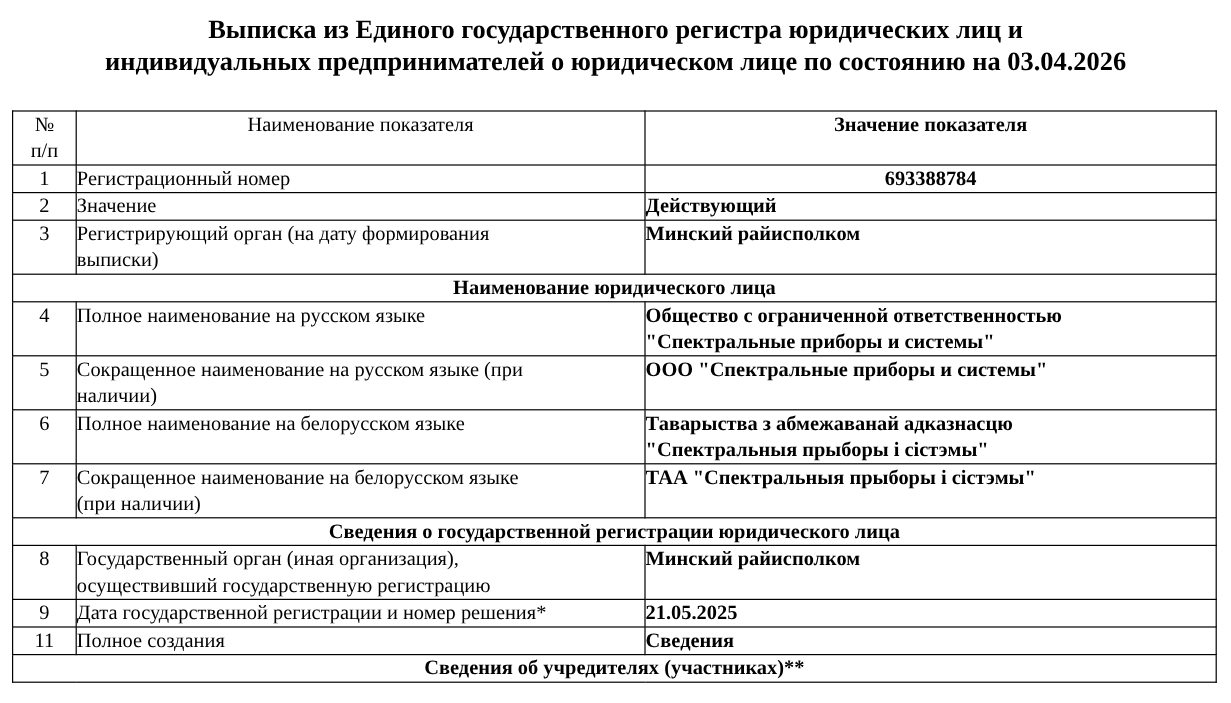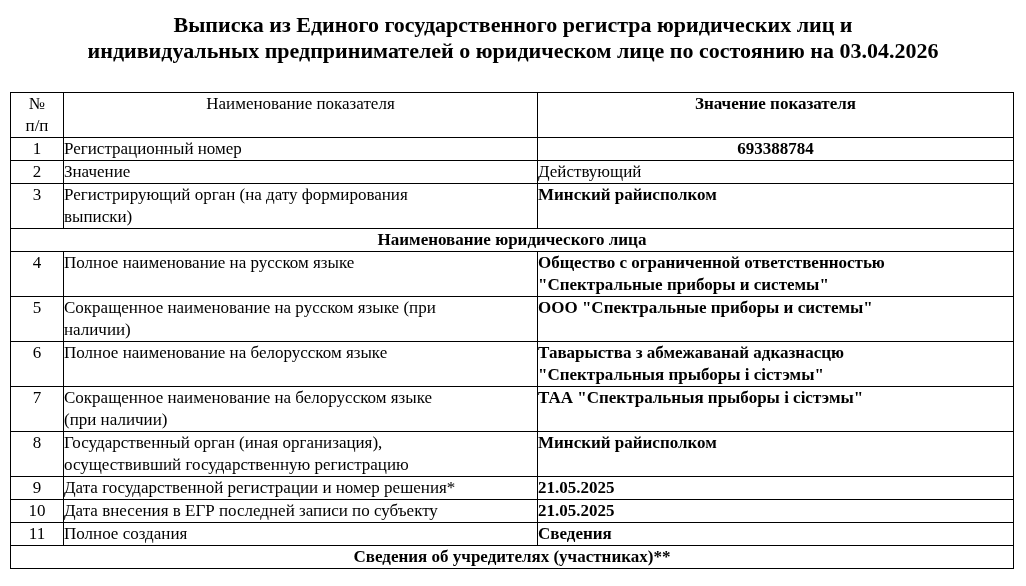--- a/index.html
+++ b/index.html
@@ -56,21 +56,21 @@
   }
   td.value {
     padding: 0 8px 0 12px;
     font-weight: bold;
   }
   td.value.center {
     text-align: center;
     padding: 0;
   }
   td.value.bold {
-    font-weight: normal;
+    font-weight: bold;
   }
   tr.header-row td {
     text-align: center;
     padding: 0;
   }
   td.section {
     font-weight: bold;
     text-align: center;
     padding: 0;
   }
@@ -132,33 +132,31 @@
           <td class="value">Таварыства з абмежаванай адказнасцю
 "Спектральныя прыборы і сістэмы"</td>
         </tr>
         <tr>
           <td class="num">7</td>
           <td class="label">Сокращенное наименование на белорусском языке
 (при наличии)</td>
           <td class="value">ТАА "Спектральныя прыборы і сістэмы"</td>
         </tr>
         <tr>
+          <td colspan="3" class="section">Сведения о государственной регистрации юридического лица</td>
+        </tr>
+        <tr>
           <td class="num">8</td>
           <td class="label">Государственный орган (иная организация),
 осуществивший государственную регистрацию</td>
           <td class="value">Минский райисполком</td>
         </tr>
         <tr>
           <td class="num">9</td>
           <td class="label">Дата государственной регистрации и номер решения*</td>
-          <td class="value">21.05.2025</td>
-        </tr>
-        <tr>
-          <td class="num">10</td>
-          <td class="label">Дата внесения в ЕГР последней записи по субъекту</td>
           <td class="value">21.05.2025</td>
         </tr>
         <tr>
           <td class="num">11</td>
           <td class="label">Полное создания</td>
           <td class="value">Сведения</td>
         </tr>
         <tr>
           <td colspan="3" class="section">Сведения об учредителях (участниках)**</td>
         </tr>

